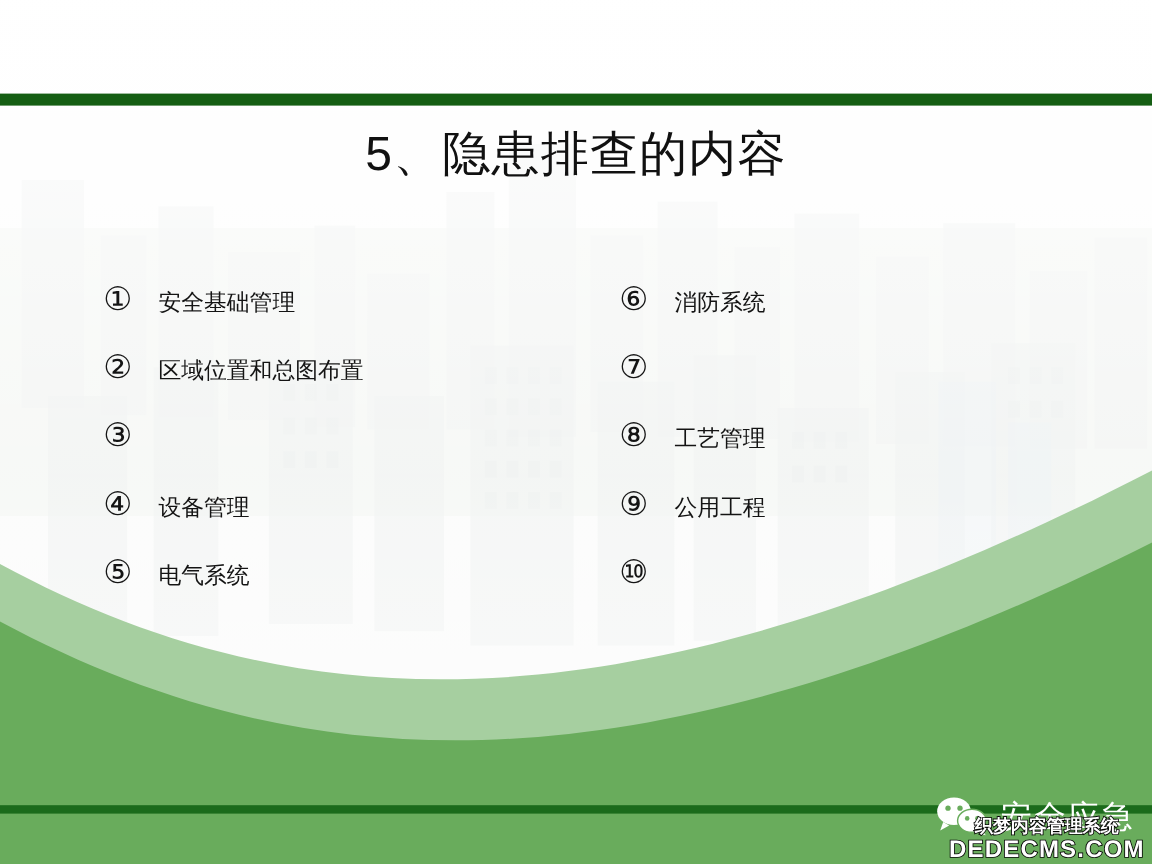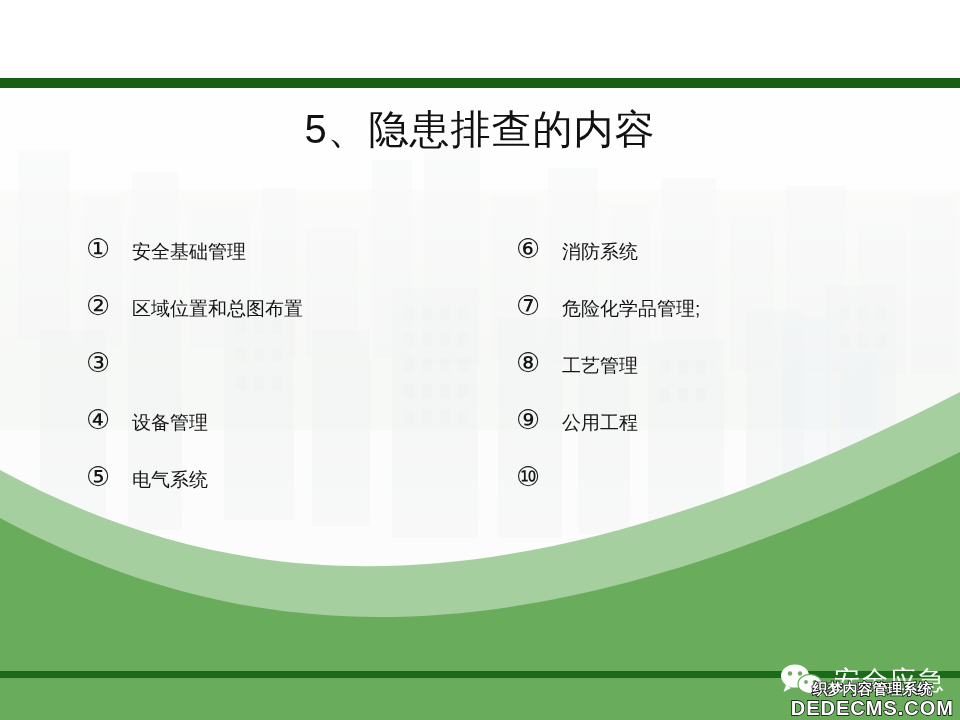--- a/index.html
+++ b/index.html
@@ -299,21 +299,20 @@
 
     <div class="col col-right">
 
       <div class="list-item">
         <span class="li-marker">⑥</span>
         <span class="li-text">消防系统</span>
       </div>
 
       <div class="list-item">
         <span class="li-marker">⑦</span>
-        <span class="li-text">危险化学品管理;</span>
       </div>
 
       <div class="list-item">
         <span class="li-marker">⑧</span>
         <span class="li-text">工艺管理</span>
       </div>
 
       <div class="list-item">
         <span class="li-marker">⑨</span>
         <span class="li-text">公用工程</span>

